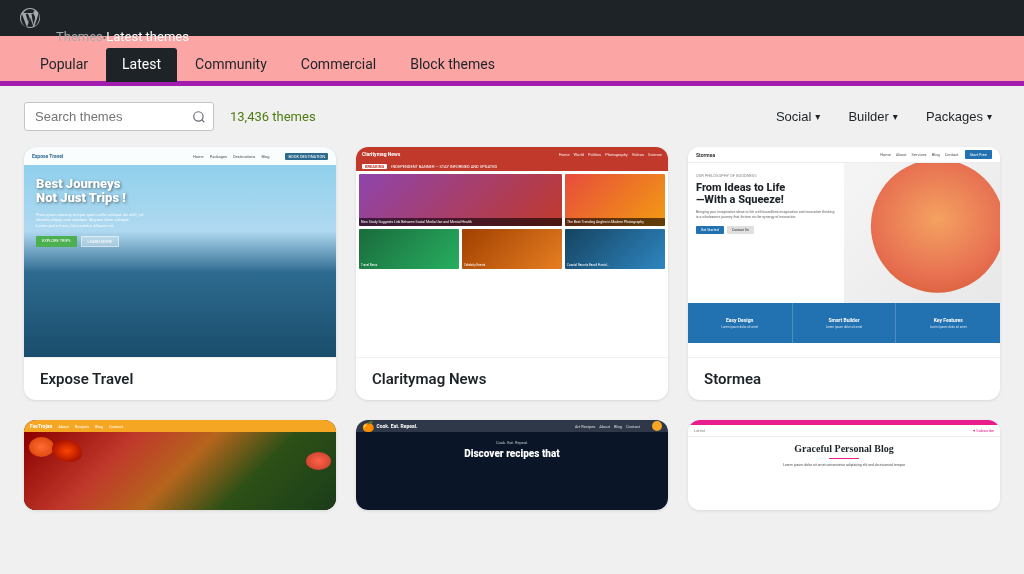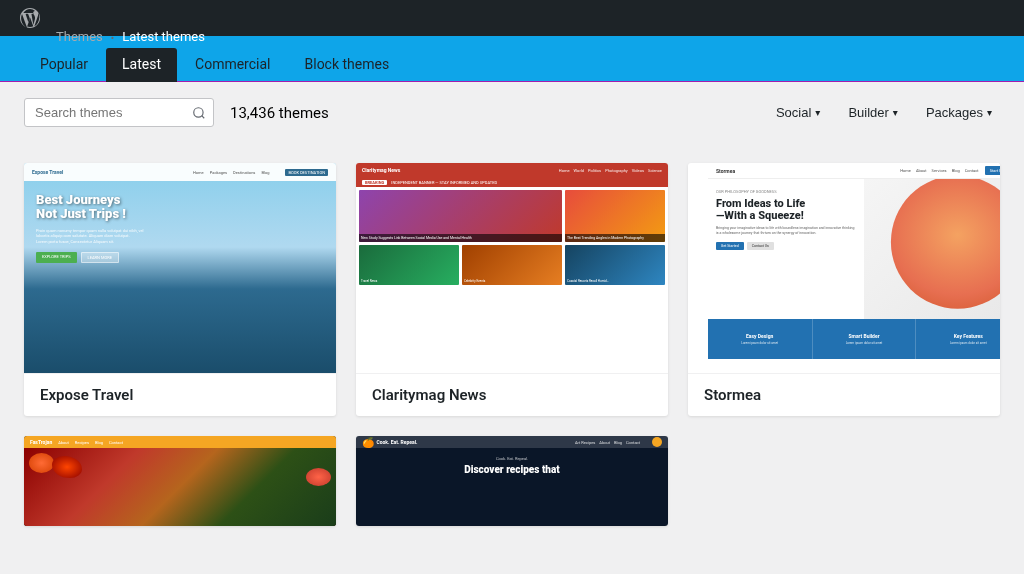--- a/index.html
+++ b/index.html
@@ -18,21 +18,21 @@
       width: 28px;
       height: 28px;
       display: flex;
       align-items: center;
       justify-content: center;
     }
     .wp-logo svg { width: 20px; height: 20px; fill: #a7aaad; }
     .breadcrumb {
       display: flex;
       align-items: flex-end;
-      gap: 8px;
+      gap: 0;
       font-size: 13px;
       color: #a7aaad;
       margin-top: 36px;
     }
     .breadcrumb a { color: #a7aaad; text-decoration: none; }
     .breadcrumb .sep { color: #646970; font-size: 10px; }
     .breadcrumb .current { color: #fff; }
     .tab {
       padding: 8px 16px;
       font-size: 14px;
@@ -51,21 +51,21 @@
       color: #fff;
       border-radius: 3px 3px 0 0;
       border-bottom: 2px solid #1d2327;
     }
 
     
     .filter-bar {
       display: flex;
       align-items: center;
       justify-content: space-between;
-      margin-bottom: 36px;
+      margin-bottom: 16px;
     }
     .filter-left {
       display: flex;
       align-items: center;
       gap: 16px;
     }
     .search-wrapper {
       position: relative;
       display: flex;
       align-items: center;
@@ -85,22 +85,22 @@
       right: 8px;
       background: none;
       border: none;
       cursor: pointer;
       color: #646970;
       font-size: 14px;
       display: flex;
       align-items: center;
     }
     .theme-count {
-      font-size: 15px;
-      color: #000000;
+      font-size: 13px;
+      color: #4d7c0f;
     }
     .filter-right {
       display: flex;
       align-items: center;
       gap: 12px;
     }
     .filter-btn {
       display: flex;
       align-items: center;
       gap: 4px;
@@ -114,21 +114,21 @@
     .chevron { font-size: 10px; }
 
     
     .theme-grid {
       display: grid;
       grid-template-columns: repeat(3, 1fr);
       gap: 20px;
     }
     .theme-card {
       background: #fff;
-      border-radius: 3px;
+      border-radius: 12px;
       overflow: hidden;
       box-shadow: 0 1px 3px rgba(0,0,0,0.1);
       cursor: pointer;
       transition: box-shadow 0.2s;
     }
     .theme-preview {
       width: 100%;
       height: 210px;
       overflow: hidden;
       position: relative;
@@ -277,21 +277,20 @@
     }
     .preview-clarity .bottom-item:nth-child(1) { background: linear-gradient(135deg, #1a6b3c, #27ae60); }
     .preview-clarity .bottom-item:nth-child(2) { background: linear-gradient(135deg, #a04000, #e67e22); }
     .preview-clarity .bottom-item:nth-child(3) { background: linear-gradient(135deg, #154360, #2e86c1); }
     .preview-clarity .bottom-label { color: #fff; font-size: 3px; position: absolute; bottom: 2px; left: 2px; }
 
     
     .preview-stormea {
       background: #fff;
       position: relative;
-      margin-left: 20px;
     }
     .preview-stormea .nav-bar {
       background: #fff;
       height: 16px;
       display: flex;
       align-items: center;
       padding: 0 8px;
       border-bottom: 1px solid #eee;
     }
     .preview-stormea .nav-bar .logo { font-size: 5px; font-weight: bold; color: #333; }
@@ -378,22 +377,22 @@
       text-align: center;
     }
 
     
     .preview-graceful {
       background: #fff;
       position: relative;
     }
 
     .tabs-container {
-      background: #0ea5e9;
-      border-bottom: 1px solid #a21caf;
+      background: #fca5a5;
+      border-bottom: 5px solid #a21caf;
       padding: 0 24px;
     }
     .tabs-inner {
       display: flex;
       align-items: flex-end;
       gap: 2px;
       padding-top: 12px;
     }
 
     .filter-area {
@@ -414,20 +413,21 @@
     <a href="#">Themes</a>
     <span class="sep">•</span>
     <span class="current">Latest themes</span>
   </div>
 </div>
 
 <div class="tabs-container">
   <div class="tabs-inner">
     <a class="tab">Popular</a>
     <a class="tab active">Latest</a>
+    <a class="tab">Community</a>
     <a class="tab">Commercial</a>
     <a class="tab">Block themes</a>
   </div>
 </div>
 
 <div class="filter-area">
   <div class="filter-bar">
     <div class="filter-left">
       <div class="search-wrapper">
         <input type="text" class="search-input" placeholder="Search themes" style="">
@@ -615,15 +615,31 @@
             <div style="margin-left:6px;background:#f5a623;border-radius:50%;width:10px;height:10px;"></div>
           </div>
           <div class="content" style="padding:8px;text-align:center;">
             <div style="font-size:4px;color:rgba(255,255,255,0.7);margin-bottom:3px;">Cook. Eat. Repeal.</div>
             <div style="font-size:10px;font-weight:900;color:#fff;line-height:1.1;">Discover recipes that</div>
           </div>
         </div>
       </div>
     </div>
 
+    <div class="theme-card partial">
+      <div class="theme-preview">
+        <div class="preview-graceful" style="width:100%;height:100%;position:relative;">
+          <div style="background:#e91e8c;height:5px;"></div>
+          <div style="display:flex;align-items:center;justify-content:space-between;padding:3px 6px;border-bottom:1px solid #eee;">
+            <span style="font-size:4px;color:#888;">Latest</span>
+            <span style="font-size:4px;color:#e91e8c;">♥ Subscribe</span>
+          </div>
+          <div style="padding:6px;text-align:center;">
+            <div style="font-size:10px;font-weight:700;color:#1d2327;font-family:Georgia,serif;margin-bottom:4px;">Graceful Personal Blog</div>
+            <div style="width:30px;height:1px;background:#e91e8c;margin:0 auto 4px;"></div>
+            <div style="font-size:3.5px;color:#555;line-height:1.4;">Lorem ipsum dolor sit amet consectetur adipiscing elit sed do eiusmod tempor</div>
+          </div>
+        </div>
+      </div>
+    </div>
 
   </div>
 </div>
 
 </body></html>

